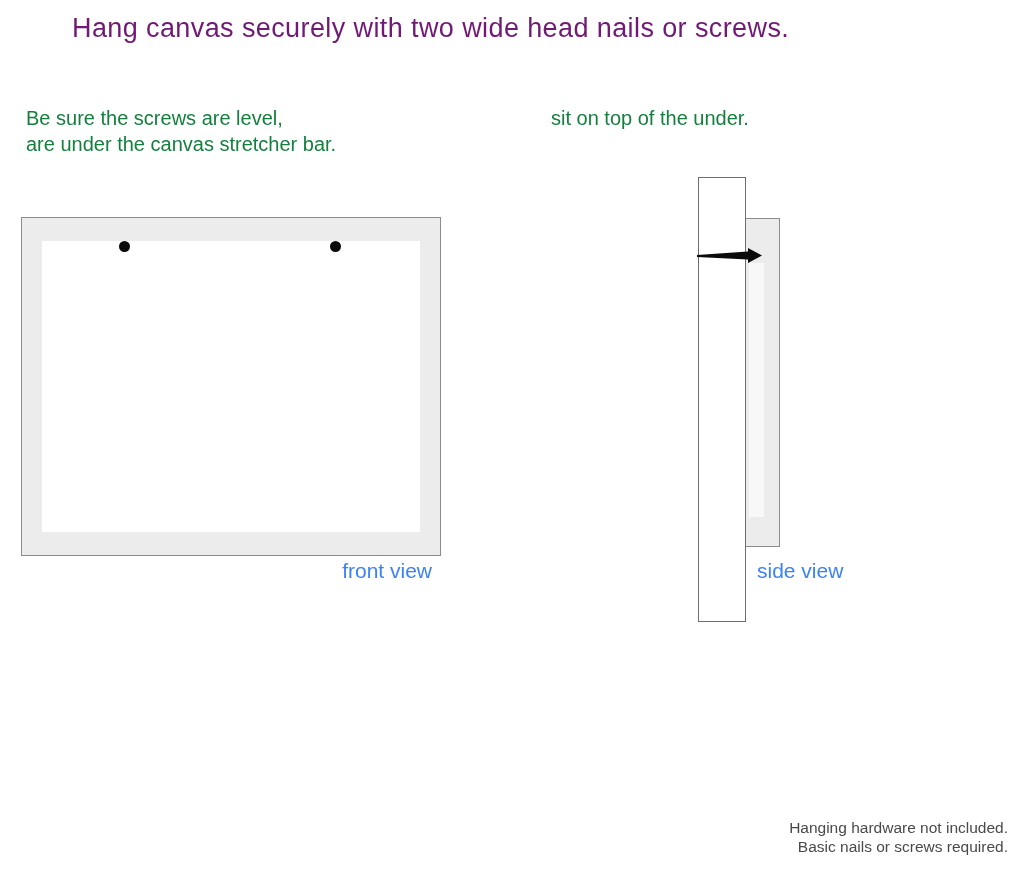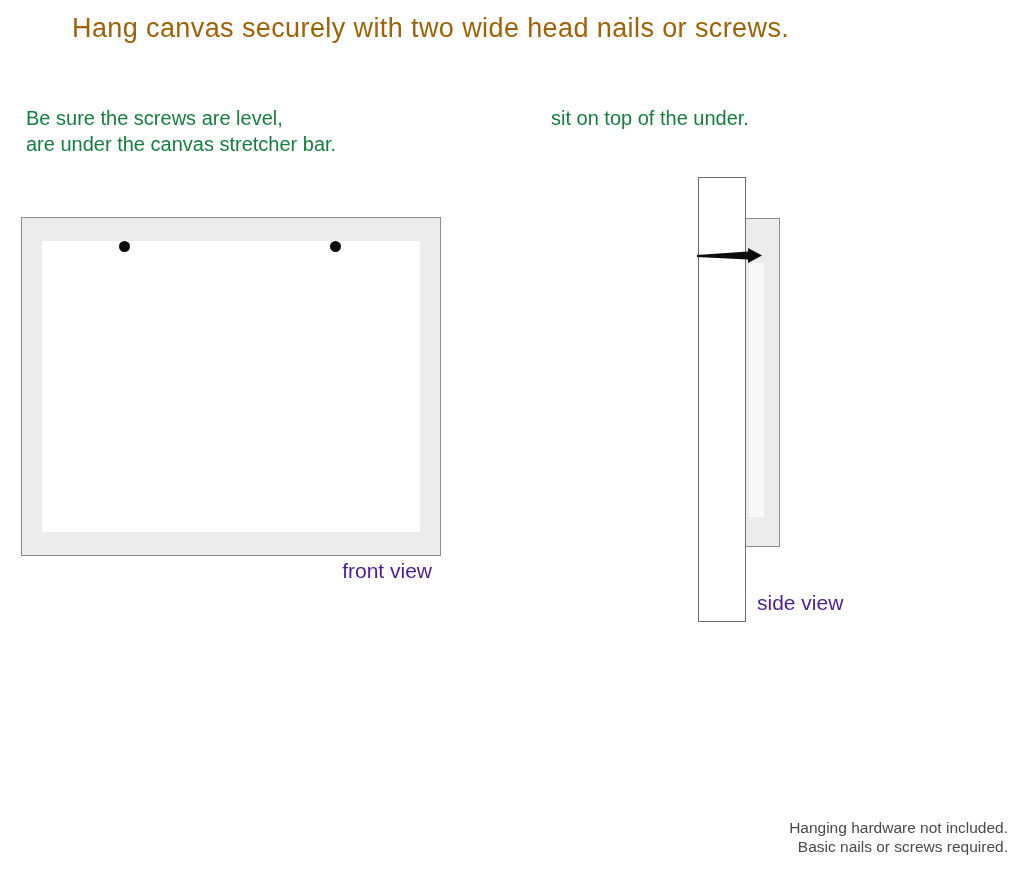--- a/index.html
+++ b/index.html
@@ -17,21 +17,21 @@
     color: #3d3d3d;
   }
   .abs { position: absolute; }
 
   
   #title {
     left: 72px;
     top: 13px;
     font-size: 27px;
     letter-spacing: 0.4px;
-    color: #a16207;
+    color: #701a75;
     white-space: nowrap;
   }
 
   
   .instruction {
     font-size: 20px;
     line-height: 26px;
     text-align: left;
     color: #15803d;
   }
@@ -101,33 +101,32 @@
   #nail-side {
     left: 695px;
     top: 245px;
     width: 70px;
     height: 20px;
   }
 
   
   .figure-label {
     font-size: 21px;
-    color: #4c1d95;
+    color: #3b82f6;
     white-space: nowrap;
   }
   #front-view-label {
     left: 280px;
     top: 559px;
     width: 152px;
     text-align: right;
   }
   #side-view-label {
     left: 757px;
     top: 559px;
-    margin-top: 32px;
   }
 
   
   #footnote {
     right: 16px;
     top: 818px;
     width: 320px;
     text-align: right;
     font-size: 15.5px;
     line-height: 19px;

